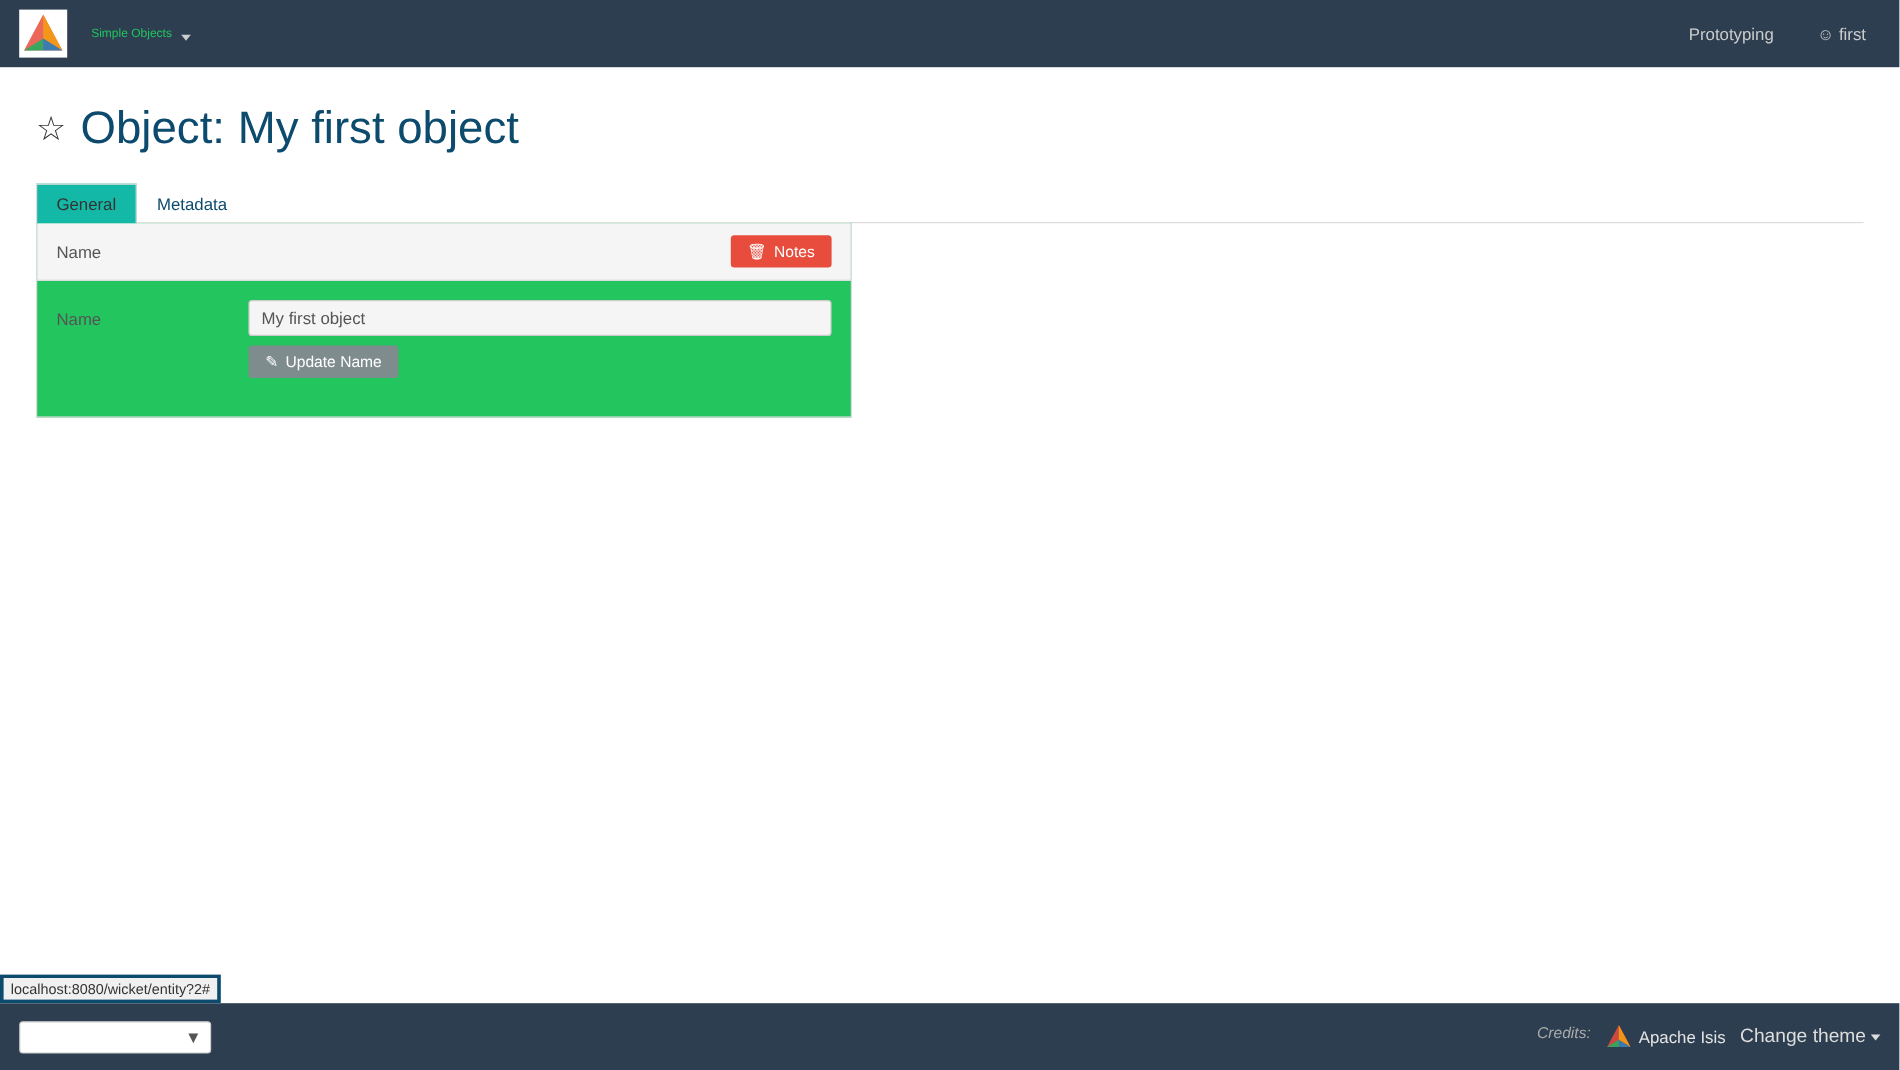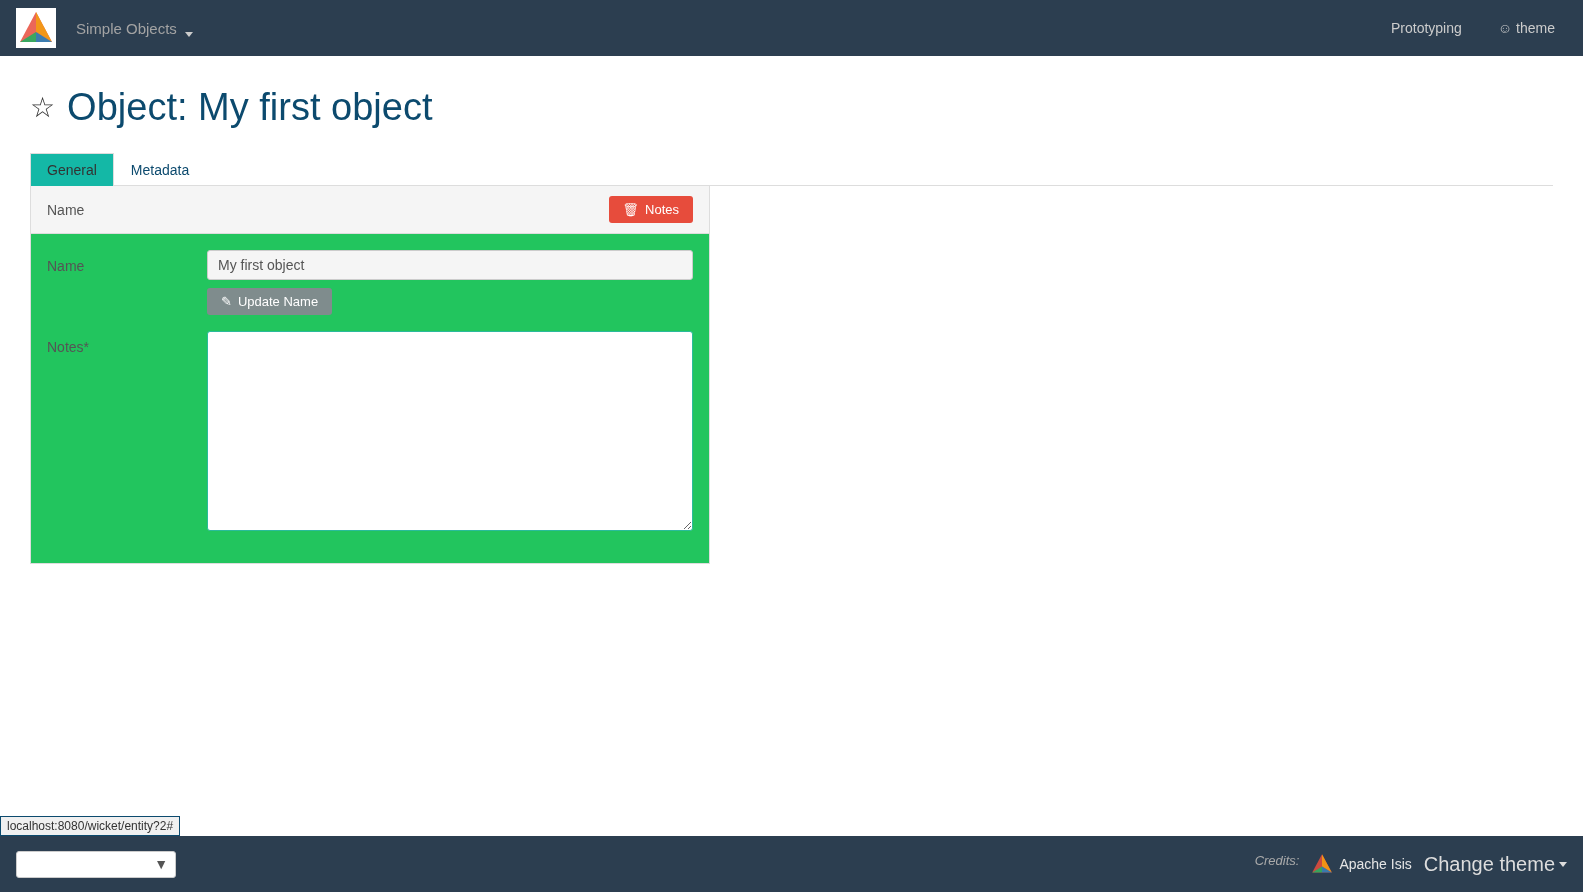--- a/index.html
+++ b/index.html
@@ -26,22 +26,22 @@
       height: 40px;
       background: white;
       display: flex;
       align-items: center;
       justify-content: center;
     }
     .navbar-menu {
       display: flex;
       align-items: flex-end;
       gap: 4px;
-      color: #a3a3a3;
-      font-size: 15px;
+      color: #22c55e;
+      font-size: 10px;
       cursor: pointer;
       padding: 6px 8px;
       border-radius: 3px;
     }
     .navbar-menu .caret {
       margin-left: 4px;
       border-top: 5px solid #ccc;
       border-left: 4px solid transparent;
       border-right: 4px solid transparent;
       display: inline-block;
@@ -244,41 +244,41 @@
     }
     .footer-apache-isis {
       display: flex;
       align-items: center;
       gap: 6px;
       color: #e5e5e5;
       font-size: 14px;
     }
     .footer-change-theme {
       color: #ddd;
-      font-size: 20px;
+      font-size: 16px;
       cursor: pointer;
       display: flex;
       align-items: center;
       gap: 4px;
     }
     .footer-change-theme .caret {
       border-top: 5px solid #ddd;
       border-left: 4px solid transparent;
       border-right: 4px solid transparent;
       display: inline-block;
       vertical-align: middle;
     }
 
     
     .status-bar {
       position: fixed;
       bottom: 56px;
       left: 0;
       background: #f0f0f0;
-      border: 1px solid #0c4a6e;
+      border: 3px solid #0c4a6e;
       padding: 2px 6px;
       font-size: 12px;
       color: #333;
       z-index: 100;
     }
 
     
     .logo-svg { width: 36px; height: 36px; }
   </style>
 </head>
@@ -300,21 +300,21 @@
     <span>Simple Objects</span>
     <span class="caret"></span>
   </div>
   <div class="navbar-right">
     <div class="nav-item">
       <span>Prototyping</span>
       <span class="caret"></span>
     </div>
     <div class="nav-item">
       <span>☺</span>
-      <span>theme</span>
+      <span>first</span>
       <span class="caret"></span>
     </div>
   </div>
 </nav>
 
 <div class="main-content">
 
   <div class="page-title">
     <span class="star-icon">☆</span>
     <h1>
@@ -347,24 +347,20 @@
         <label class="form-label">Name</label>
         <div class="form-field-group">
           <input class="form-control" type="text" readonly="" value="My first object" style="">
           <button class="btn-update">
             <span>✎</span>
             <span>Update Name</span>
           </button>
         </div>
       </div>
 
-      <div class="form-row">
-        <label class="form-label">Notes*</label>
-        <textarea class="form-control" style=""></textarea>
-      </div>
     </div>
   </div>
 </div>
 
 <div class="status-bar">
   <span>localhost:8080/wicket/entity?2#</span>
 </div>
 
 <footer class="footer">
   <div class="footer-select-wrap">

